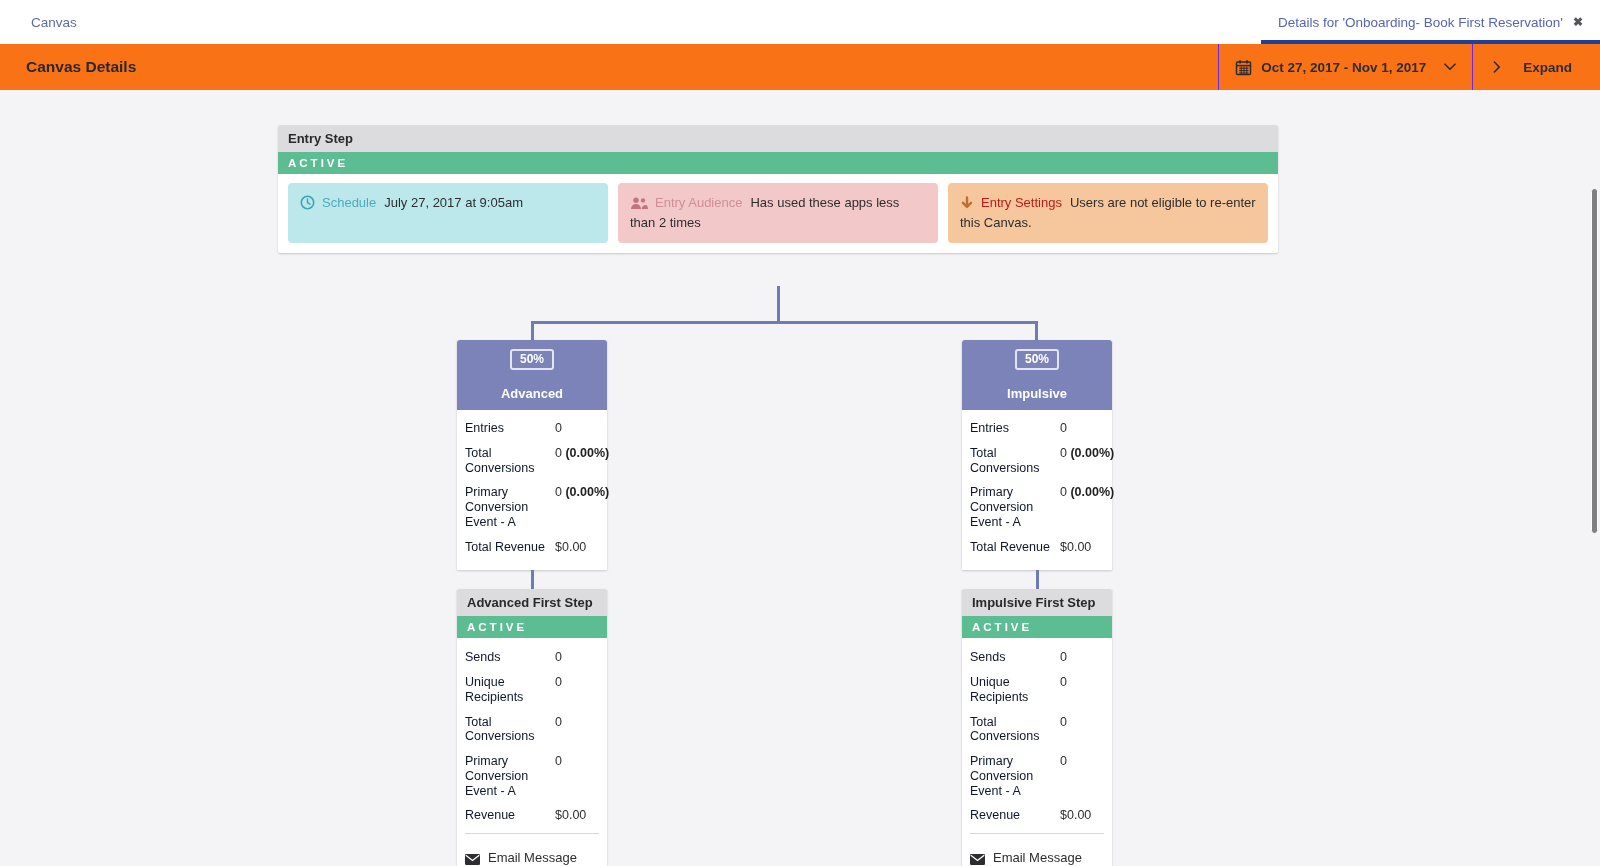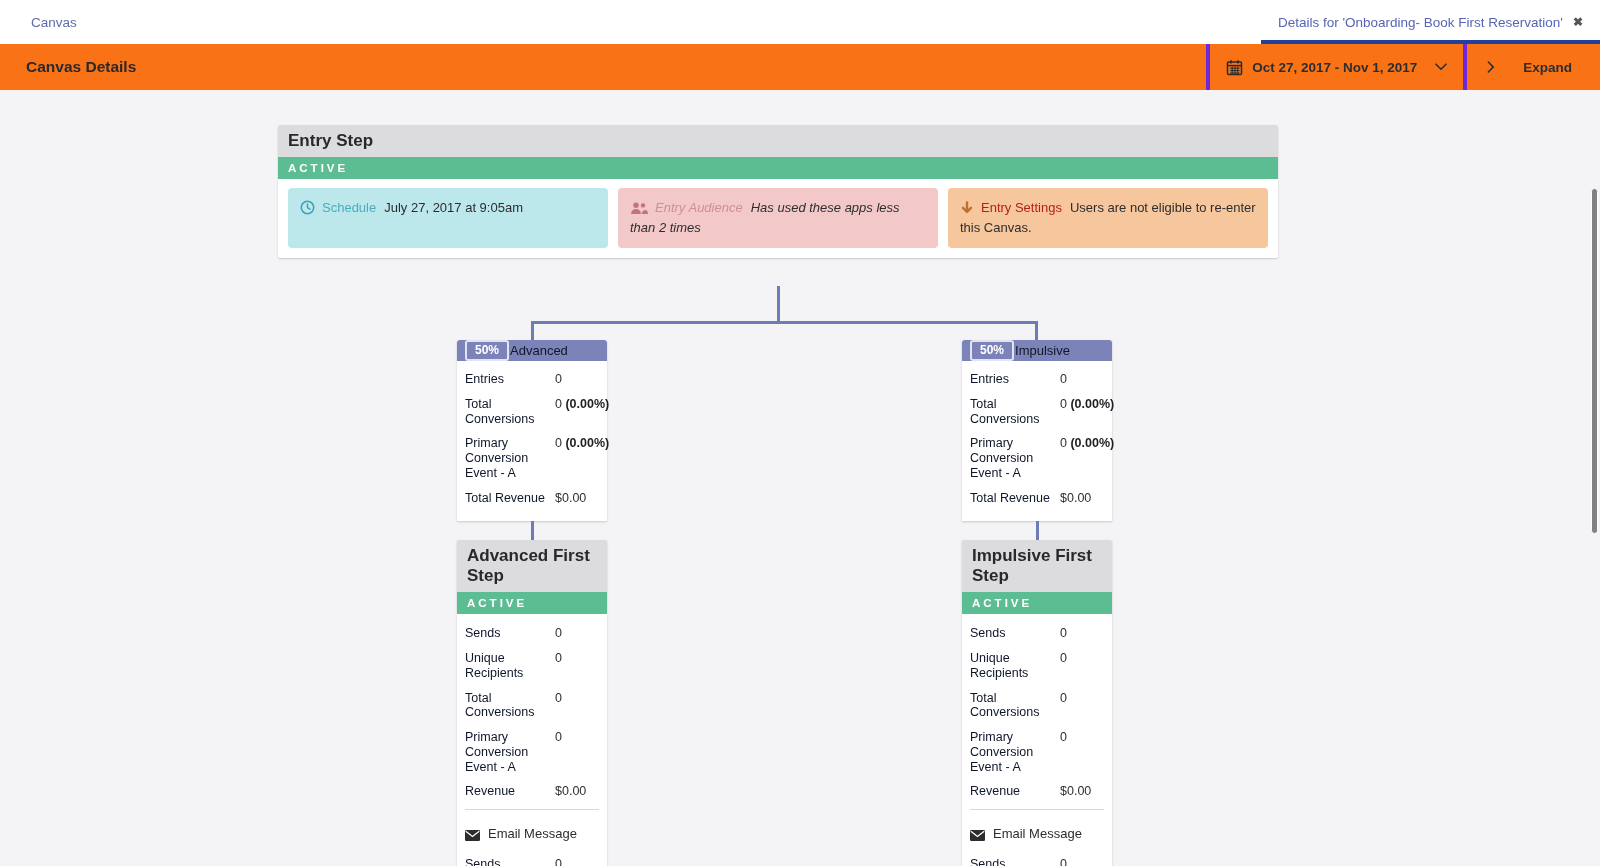--- a/index.html
+++ b/index.html
@@ -11,64 +11,64 @@
   .tab { display:flex; align-items:center; gap:10px; padding:0 17px; font-size:13.5px;
          color:#5e6da8; position:relative; cursor:pointer; }
   .tab.active { color:#5565b4; }
   .tab.active .underline { position:absolute; left:0; right:0; bottom:0; height:4px; background:#21409a; }
   .tab .close { color:#55555a; font-size:12px; font-weight:bold; line-height:1; }
 
   
   .headerbar { height:46px; background:#f97316; display:flex; align-items:stretch; }
   .hb-title { flex:1; display:flex; align-items:center; padding-left:26px;
               font-size:15.5px; font-weight:bold; color:#29292c; }
-  .hb-section { display:flex; align-items:center; border-left:4px solid #6d28d9; }
+  .hb-section { display:flex; align-items:center; border-left:1px solid #6d28d9; }
   .hb-date { gap:9px; padding:0 16px; font-size:13.5px; font-weight:bold; cursor:pointer; }
   .hb-date .chev { margin-left:9px; display:flex; }
-  .hb-expand { gap:28px; padding:0 28px 0 20px; font-size:13.5px; font-weight:bold; cursor:pointer; }
+  .hb-expand { gap:22px; padding:0 28px 0 20px; font-size:13.5px; font-weight:bold; cursor:pointer; }
   .icon { display:inline-flex; flex:none; }
 
   
   .content { position:relative; height:776px; background:#f4f4f6; overflow:hidden; }
   .canvas-area { position:relative; margin-left:278px; width:1000px; }
 
   .card-shadow { box-shadow:0 1px 2px rgba(0,0,0,.18); }
-  .card-head { background:#dcdcdf; font-weight:bold; font-size:17px; color:#29292c;
+  .card-head { background:#dcdcdf; font-weight:bold; font-size:13px; color:#29292c;
                padding:6px 10px; border-radius:2px 2px 0 0; }
   .active-bar { background:#5dbd92; color:#ffffff; font-weight:bold; font-size:11.5px;
                 letter-spacing:3px; padding:5px 10px; }
 
   
   .entry-card { margin-top:35px; background:#ffffff; border-radius:2px; }
   .entry-body { display:flex; gap:10px; padding:9px 10px 10px; }
   .info-box { flex:1; border-radius:4px; padding:10px 12px; font-size:13px;
               line-height:1.55; color:#2d2d30; }
   .info-box .box-icon { margin-right:7px; vertical-align:-3px; }
   .info-box .box-label { margin-right:8px; }
   .box-schedule { background:#bce8ec; } .box-schedule .box-label { color:#4aacbd; }
-  .box-audience { background:#f2c9c8;font-style:italic; } .box-audience .box-label { color:#d08e97; }
+  .box-audience { background:#f2c9c8; } .box-audience .box-label { color:#d08e97; }
   .box-settings { background:#f6c69c; } .box-settings .box-label { color:#b91c1c; }
 
   
   .cline { position:absolute; background:#6d7cb4; }
   .v-line  { left:499px; top:161px; width:3px; height:36px; }
   .h-line  { left:253px; top:196px; width:507px; height:3px; border-radius:2px; }
   .stub-l  { left:253px; top:196px; width:3px; height:19px; }
   .stub-r  { left:757px; top:196px; width:3px; height:19px; }
 
   
   .col { position:absolute; top:215px; width:150px; }
   .col-left  { left:179px; }
   .col-right { left:684px; }
 
-  .branch-head { background:#7c83b9; border-radius:3px 3px 0 0; padding:0 8px;
-                 display:flex; align-items:center; gap:1px; }
+  .branch-head { background:#7c83b9; border-radius:3px 3px 0 0; padding:9px 8px;
+                 display:flex; align-items:center; gap:16px;flex-direction:column; }
   .pct-badge { border:2px solid rgba(255,255,255,.78); border-radius:3px; color:#fff;
                font-size:12px; font-weight:bold; padding:1px 8px 2px; }
-  .branch-name { color:#0f172a; font-weight:normal; font-size:13px; }
+  .branch-name { color:#ffffff; font-weight:bold; font-size:13px; }
   .card-body { background:#ffffff; padding:11px 8px 6px; }
 
   .stat-row { display:flex; margin-bottom:10px; font-size:12.5px; line-height:1.18; }
   .stat-label { width:90px; flex:none; color:#0f172a; }
   .stat-value { flex:1; color:#2f2f33; }
   .stat-value strong { color:#1f1f22; }
   .branch-stats .stat-value { white-space:nowrap; }
 
   .mid-stub { width:3px; height:19px; background:#6d7cb4; margin:0 auto; }
 

